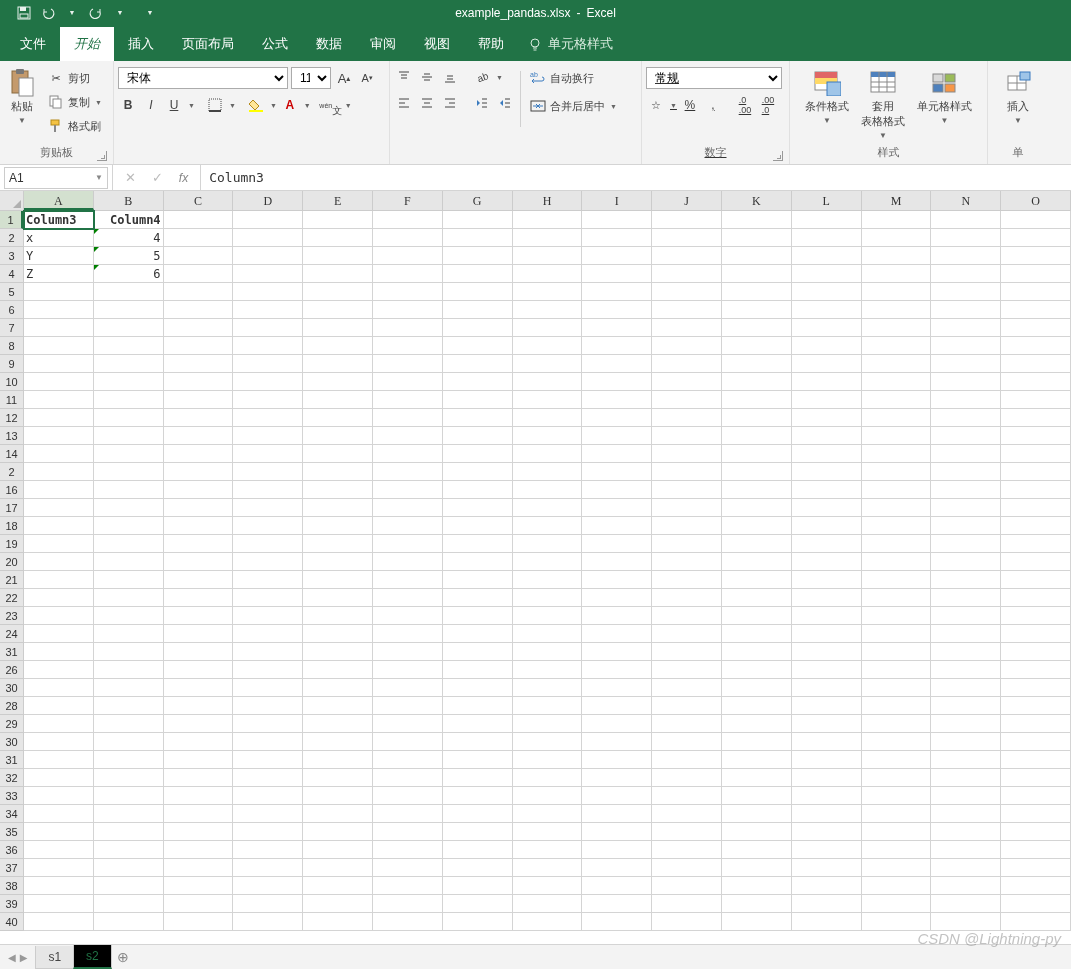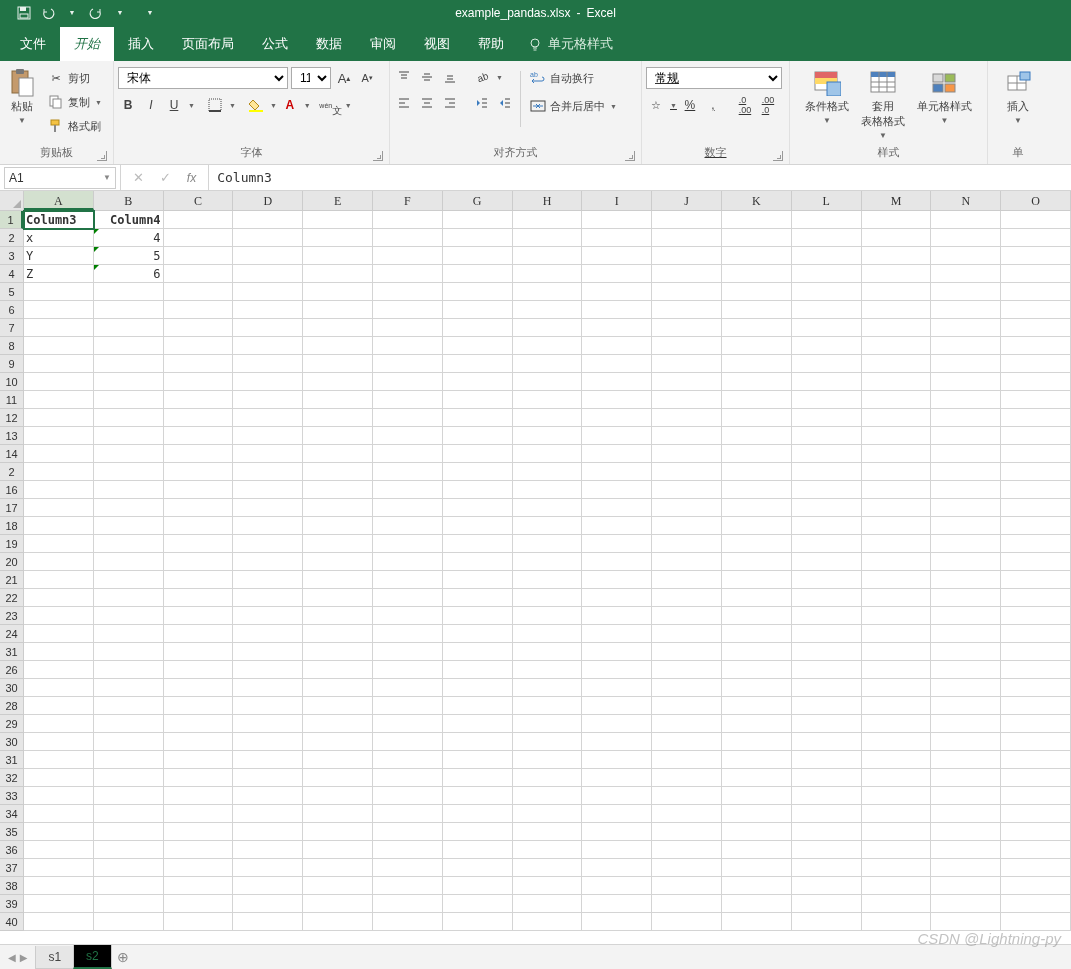--- a/index.html
+++ b/index.html
@@ -41,21 +41,21 @@
 .font-name { width: 170px; }
 .font-size { width: 40px; }
 
 .sq-ico { width: 20px; height: 20px; display: inline-flex; align-items: center; justify-content: center; border: 1px solid transparent; cursor: pointer; font-size: 12px; color: #444; }
 .drop { font-size: 7px; color: #666; margin-left: 1px; }
 
 .vsep { width: 1px; background: #d0d0d0; height: 56px; margin: 4px 2px; }
 
 
 .fbar { height: 26px; border-bottom: 1px solid #d4d4d4; display: flex; align-items: center; background: #fff; }
-.namebox { width: 112px; height: 22px; border: 1px solid #ccc; margin: 0 4px; padding: 0 4px; display: flex; align-items: center; justify-content: space-between; background: #fff; font-size: 12px; }
+.namebox { width: 104px; height: 22px; border: 1px solid #ccc; margin: 0 4px; padding: 0 4px; display: flex; align-items: center; justify-content: space-between; background: #fff; font-size: 12px; }
 .namebox .dd { font-size: 8px; color: #888; }
 .fbar-sep { width: 1px; height: 100%; background: #d4d4d4; }
 .fbar-btns { display: flex; align-items: center; padding: 0 12px; gap: 16px; color: #bbb; }
 .fx { font-style: italic; color: #888; font-size: 12px; }
 .formula-input { flex: 1; padding: 0 8px; font-size: 13px; font-family: monospace; }
 
 
 .grid-wrap { position: relative; overflow: hidden; height: calc(969px - 25px - 36px - 104px - 26px - 25px); background: #fff; }
 .corner { position: absolute; top: 0; left: 0; width: 24px; height: 20px; background: #e6e6e6; border-right: 1px solid #ccc; border-bottom: 1px solid #ccc; z-index: 2; }
 .corner::after { content: ""; position: absolute; right: 2px; bottom: 2px; width: 0; height: 0; border-style: solid; border-width: 0 0 8px 8px; border-color: transparent transparent #b0b0b0 transparent; }
@@ -220,24 +220,20 @@
             <span class="drop">▼</span>
         <span class="sq-ico">
               <span style="color:#c00;font-weight:bold;">A</span>
             </span>
             <span class="drop">▼</span>
         <span style="width:4px;"></span>
         <span class="sq-ico" style="font-size:10px;"><sup style="font-size:7px;">wén</sup><br>文</span>
             <span class="drop">▼</span>
       </div>
     </div>
-      </div>
-    <div class="group-label">
-        <span>字体</span>
-        <span class="launcher"></span>
       </div>
   </div>
 
   <div class="group" style="width:252px;">
     <div class="group-content">
         <div class="row" style="width:100%;align-items:flex-start;">
       <div class="col" style="gap:6px;">
         <div class="row">
           <span class="sq-ico">
                 <svg width="14" height="14">
@@ -328,24 +324,20 @@
                   <path d="M3 7 h4 M9 7 h4" stroke="#3a7bbf"></path>
                   <path d="M6 5 l2 2 l-2 2 M10 5 l-2 2 l2 2" fill="none" stroke="#3a7bbf"></path>
                 </svg>
               </span>
           <span>合并后居中</span>
           <span class="drop">▼</span>
         </div>
       </div>
     </div>
       </div>
-    <div class="group-label">
-        <span>对齐方式</span>
-        <span class="launcher"></span>
-      </div>
   </div>
 
   <div class="group" style="width:148px;text-decoration:underline;">
     <div class="group-content">
         <div class="col" style="gap:6px;width:100%;">
       <select class="font-select" style="width:136px;"><option>常规</option></select>
       <div class="row">
         <span class="sq-ico">
               <svg width="14" height="14">
                 <text x="2" y="11" font-size="11" fill="#444">☆</text>

